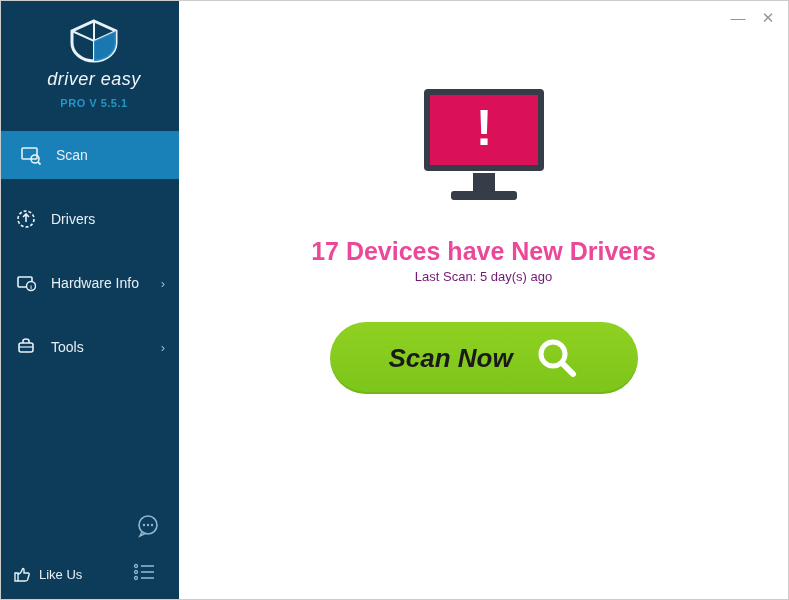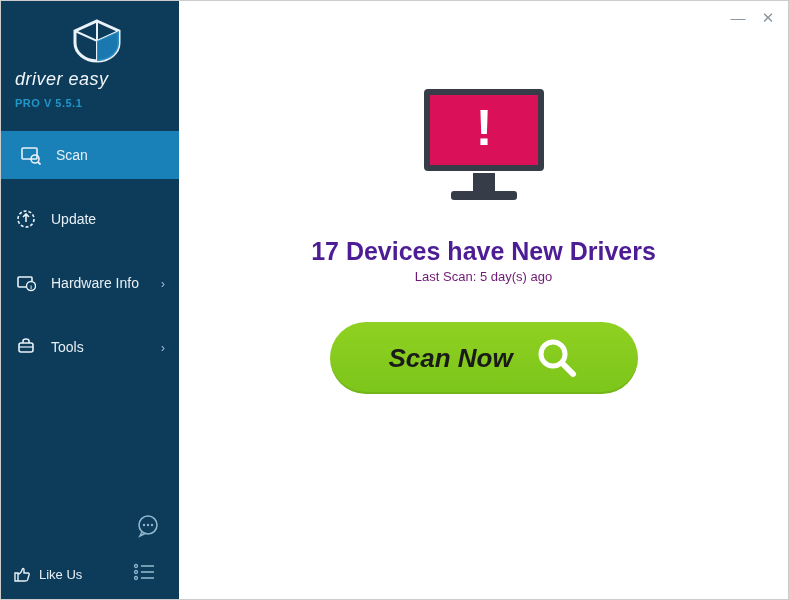--- a/index.html
+++ b/index.html
@@ -17,22 +17,22 @@
   height: 100%;
 }
 .sidebar {
   width: 178px;
   background: #0d3b5a;
   display: flex;
   flex-direction: column;
   color: #e8f0f5;
 }
 .logo-block {
-  padding: 18px 0 8px 14px;
-  text-align: left;
+  padding: 18px 0 8px 8px;
+  text-align: center;
 }
 .logo-block svg { display: block; margin: 0 auto; }
 .brand {
   font-size: 18px;
   letter-spacing: 0.5px;
   color: #f0f6fa;
   font-style: italic;
   font-weight: 300;
   margin-top: 6px;
 }
@@ -127,21 +127,21 @@
   width: 16px;
   text-align: center;
 }
 .monitor-wrap {
   margin-top: 80px;
 }
 .headline {
   margin-top: 22px;
   font-size: 25px;
   font-weight: bold;
-  color: #4c1d95;
+  color: #ec4899;
 }
 .lastscan {
   margin-top: 3px;
   font-size: 13px;
   color: #701a75;
 }
 .scan-btn {
   margin-top: 38px;
   width: 308px;
   height: 72px;
@@ -189,21 +189,21 @@
         <span class="nav-label">Scan</span>
       </div>
 
       <div class="nav-item">
         <span class="nav-icon">
           <svg width="20" height="20" viewBox="0 0 20 20">
               <circle cx="10" cy="10" r="8" fill="none" stroke="#e8f2f8" stroke-width="1.6" stroke-dasharray="3 2"></circle>
               <path d="M10 5 L10 13 M7 8 L10 5 L13 8" fill="none" stroke="#e8f2f8" stroke-width="1.6"></path>
             </svg>
         </span>
-        <span class="nav-label">Update</span>
+        <span class="nav-label">Drivers</span>
       </div>
 
       <div class="nav-item">
         <span class="nav-icon">
           <svg width="20" height="20" viewBox="0 0 20 20">
               <rect x="2" y="4" width="14" height="10" rx="1" fill="none" stroke="#e8f2f8" stroke-width="1.6"></rect>
               <circle cx="15" cy="13" r="4.5" fill="#0d3b5a" stroke="#e8f2f8" stroke-width="1.4"></circle>
               <text x="15" y="16" font-size="6" text-anchor="middle" fill="#e8f2f8" font-weight="bold">i</text>
             </svg>
         </span>

